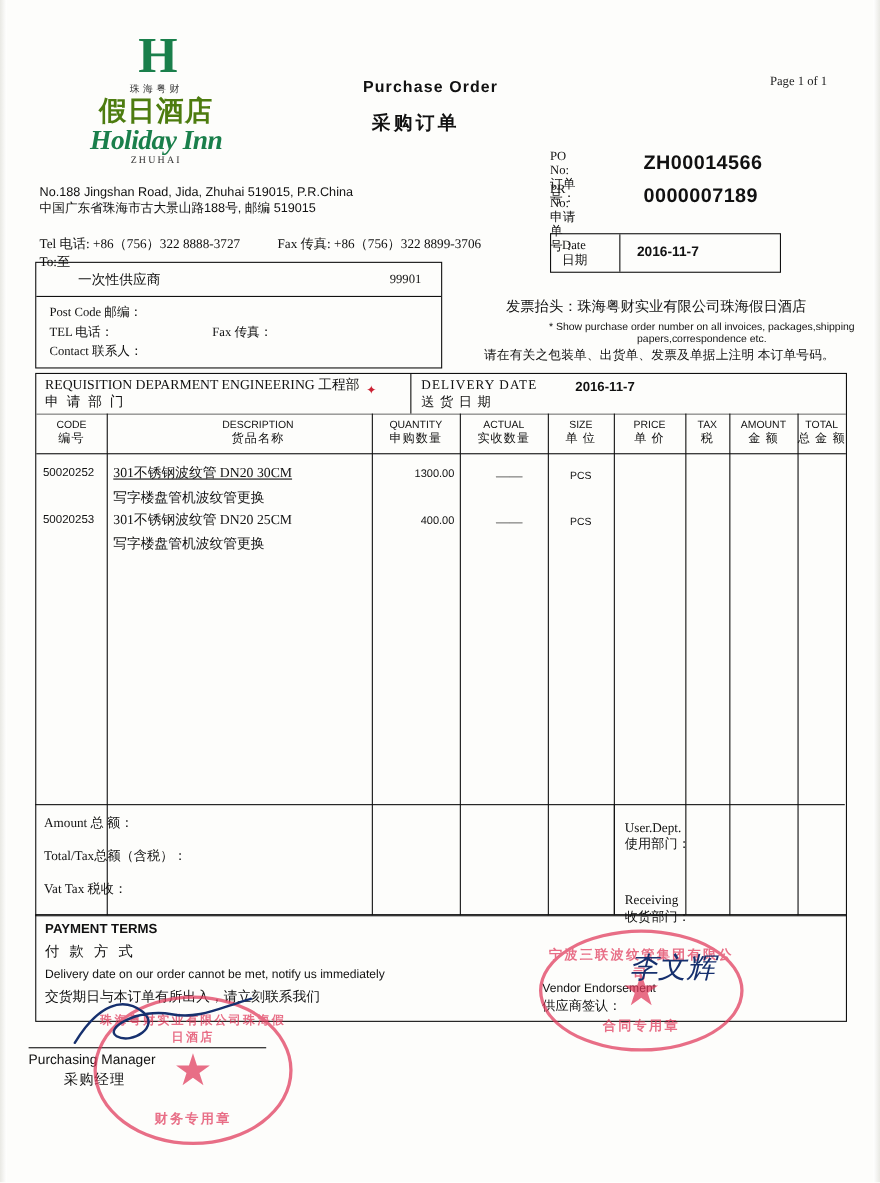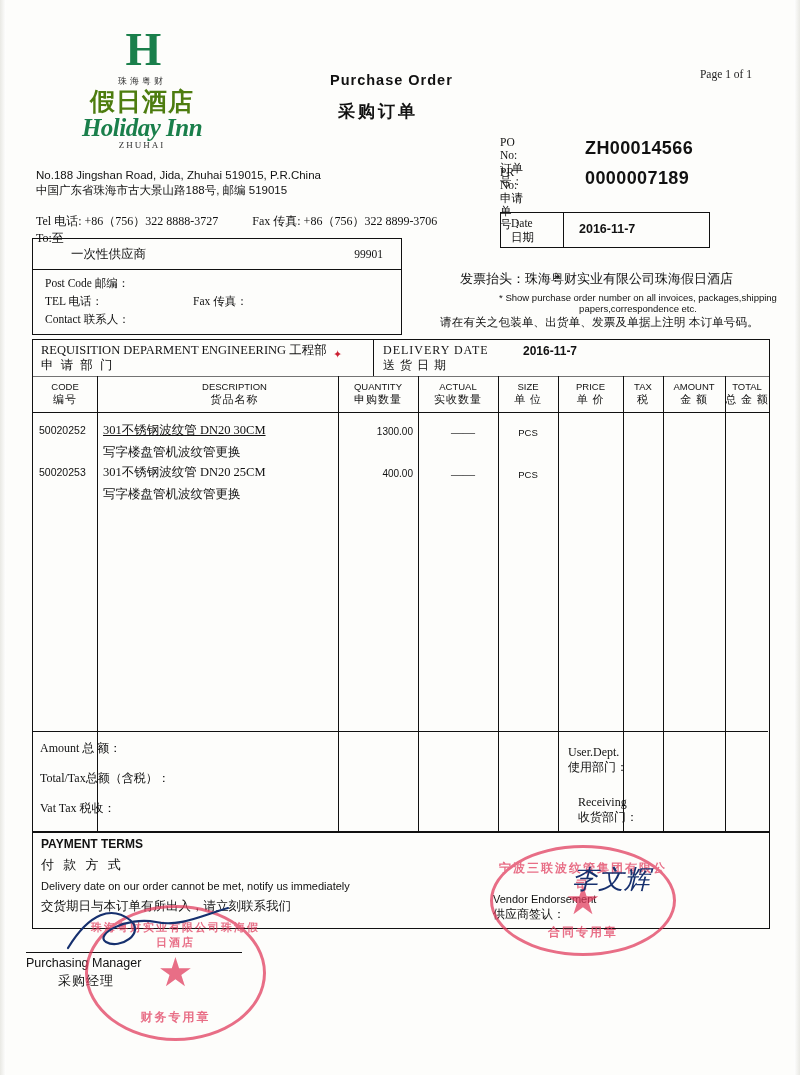--- a/index.html
+++ b/index.html
@@ -536,21 +536,21 @@
   <div class="totals">
     <div class="tot-line1"></div>
     <div class="tot-sep"></div>
     <div class="tot-lab" style="top:9px;">Amount 总 额：</div>
     <div class="tot-lab" style="top:39px;">Total/Tax总额（含税）：</div>
     <div class="tot-lab" style="top:69px;">Vat  Tax 税收：</div>
     <div class="tot-right" style="top:14px;">
       <div>User.Dept.</div>
       <div>使用部门：</div>
     </div>
-    <div class="tot-right" style="top:64px;margin-left:10px;">
+    <div class="tot-right" style="top:80px;">
       <div>Receiving</div>
       <div>收货部门：</div>
     </div>
   </div>
 
   <div class="pay-box">
     <div class="pay-title">PAYMENT TERMS</div>
     <div class="pay-title-cn">付 款 方 式</div>
     <div class="pay-note1">Delivery date on our order cannot be met, notify us immediately</div>
     <div class="pay-note2">交货期日与本订单有所出入，请立刻联系我们</div>

